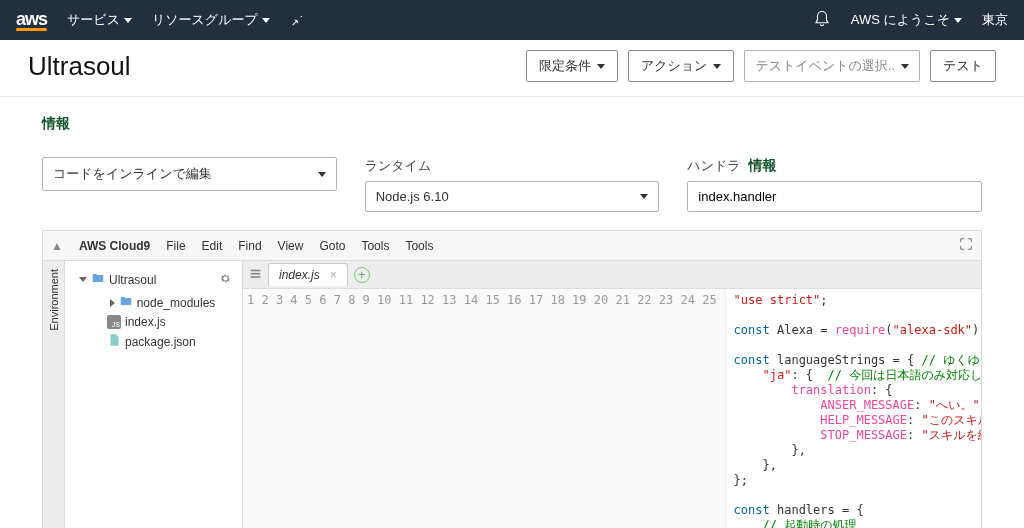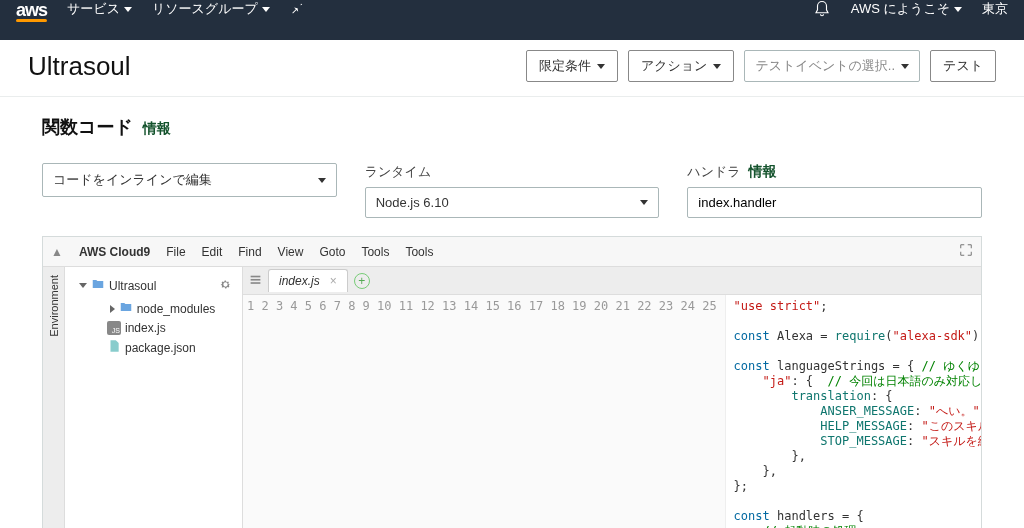--- a/index.html
+++ b/index.html
@@ -1,17 +1,17 @@
 <!DOCTYPE html>
 <html><head>
 <meta charset="utf-8">
 <style>
 * { margin: 0; padding: 0; box-sizing: border-box; }
 body { font-family: "Helvetica Neue", Arial, sans-serif; font-size: 13px; background: #fff; color: #333; width: 1024px; height: 528px; overflow: hidden; }
-.topnav { background: #232f3e; color: #fff; display: flex; align-items: flex-start; height: 40px; padding: 0 16px; gap: 20px; }
+.topnav { background: #232f3e; color: #fff; display: flex; align-items: center; height: 40px; padding: 0 16px; gap: 20px; }
 .aws-logo { font-weight: bold; font-size: 18px; letter-spacing: -1px; color: #fff; }
 .aws-underline { display: block; height: 3px; background: #ff9900; border-radius: 2px; margin-top: -2px; }
 .topnav-item { color: #fff; font-size: 13px; display: flex; align-items: center; gap: 4px; cursor: pointer; }
 .caret-down { width: 0; height: 0; border-left: 4px solid transparent; border-right: 4px solid transparent; border-top: 5px solid #fff; }
 .pin-icon svg { width: 14px; height: 14px; fill: #fff; }
 .topnav-spacer { flex: 1; }
 .bell-icon svg { width: 18px; height: 18px; stroke: #fff; fill: none; }
 .page-header { display: flex; align-items: center; padding: 10px 28px 14px 28px; border-bottom: 1px solid #eaeded; background: #fff; }
 .page-title { font-size: 26px; font-weight: 400; color: #111; }
 .header-spacer { flex: 1; }
@@ -57,21 +57,21 @@
 .tabbar { display: flex; align-items: center; height: 28px; background: #ededed; border-bottom: 1px solid #ddd; padding-left: 6px; gap: 6px; }
 .tab-icon svg { width: 13px; height: 13px; fill: #888; }
 .tab { background: #fff; border: 1px solid #ccc; border-bottom: none; padding: 4px 10px; font-size: 12px; font-style: italic; display: flex; align-items: center; gap: 10px; border-radius: 3px 3px 0 0; }
 .tab-close { color: #aaa; font-style: normal; cursor: pointer; }
 .add-tab { width: 16px; height: 16px; border: 1px solid #7c7; border-radius: 50%; color: #5a5; display: flex; align-items: center; justify-content: center; font-size: 12px; cursor: pointer; }
 .code-area { display: flex; flex: 1; overflow: hidden; font-family: "Consolas","Menlo",monospace; font-size: 12px; line-height: 15px; }
 .gutter { background: #fafafa; color: #999; text-align: right; padding: 4px 8px 4px 4px; border-right: 1px solid #eee; user-select: none; min-width: 28px; }
 .code { padding: 4px 8px; white-space: pre; color: #333; flex: 1; overflow: auto; }
 .str { color: #c41a16; }
 .kw { color: #0369a1; }
-.prop { color: #0f766e; }
+.prop { color: #ec4899; }
 .cmt { color: #008200; }
 </style>
 </head>
 <body>
 
 <div class="topnav">
   <div>
     <span class="aws-logo">aws</span>
     <span class="aws-underline"></span>
   </div>
@@ -122,21 +122,20 @@
     </div>
     <button class="btn">
       <span>テスト</span>
     </button>
   </div>
 </div>
 
 <div class="content">
 
   <div class="section-title-row">
-    <span class="section-title">関数コード</span>
     <span class="info-link">情報</span>
   </div>
 
   <div class="form-row">
     <div class="form-col">
       <div class="form-select">
         <span>コードをインラインで編集</span>
         <span class="caret-down"></span>
       </div>
     </div>

